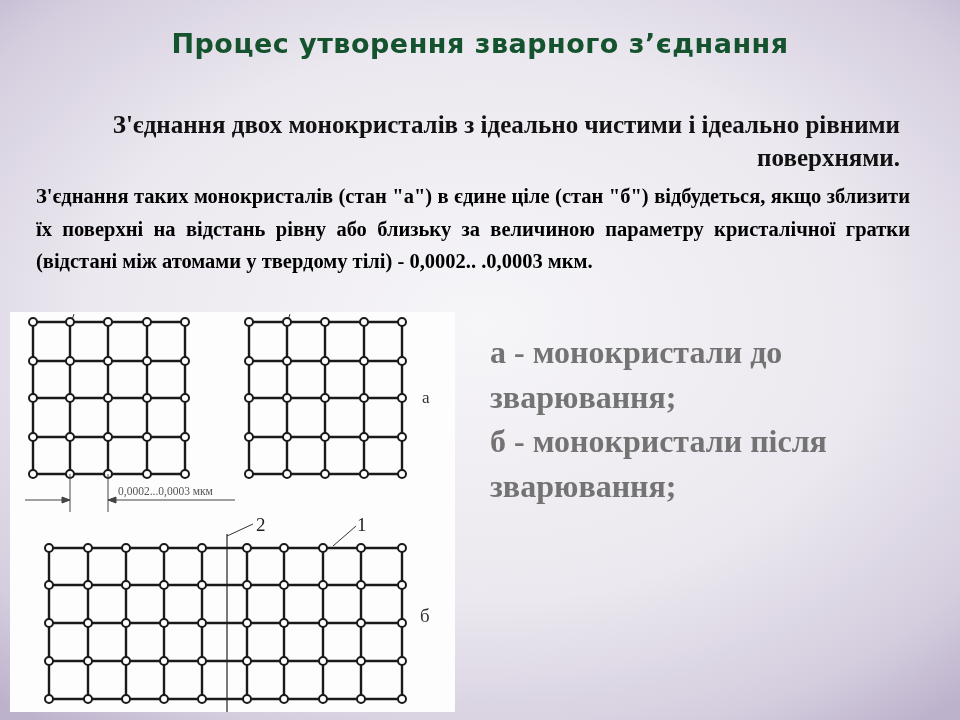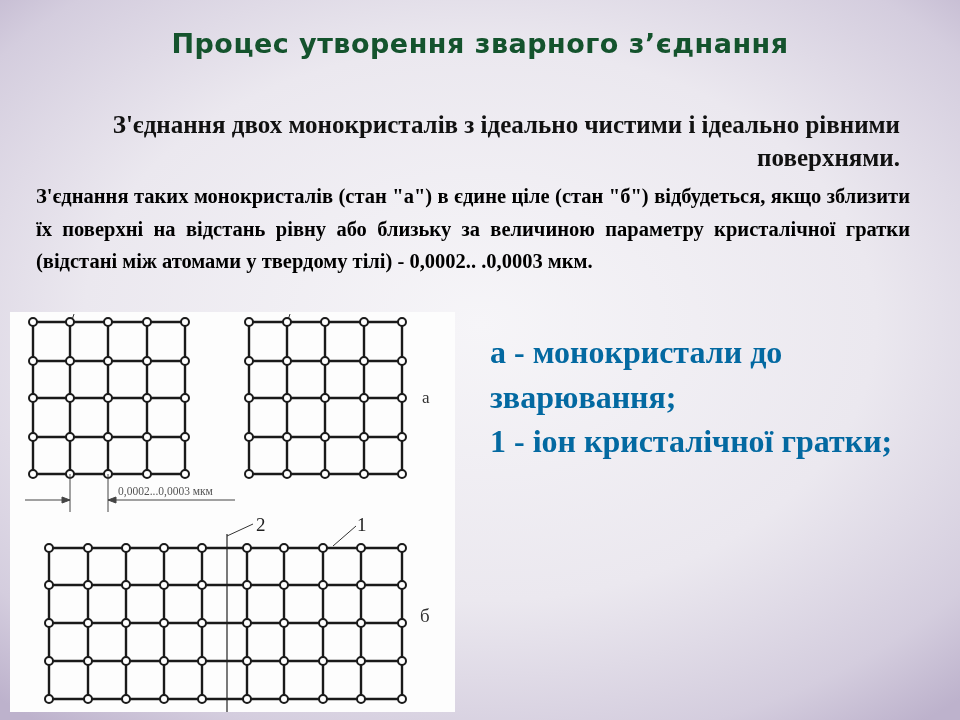--- a/index.html
+++ b/index.html
@@ -25,21 +25,21 @@
     text-align: justify; text-align-last: left; color: #000;
   }
   .figure {
     position: absolute; left: 10px; top: 312px; width: 445px; height: 400px;
     background: #fdfdfd;
   }
   .figure svg { position: absolute; left: 0; top: 0; }
   .legend {
     position: absolute; left: 490px; top: 330px; width: 440px;
     font-family: "Liberation Serif", serif; font-weight: bold; font-size: 32px; line-height: 44.5px;
-    color: #0369a1;
+    color: #737373;
   }
   .legend-item { display: block; }
 </style>
 </head>
 <body>
 
 <div class="slide-title">Процес утворення зварного з’єднання</div>
 
 <div class="subtitle">З'єднання двох монокристалів з ідеально чистими і ідеально рівними поверхнями.</div>
 
@@ -229,14 +229,14 @@
         <circle cx="351" cy="387" r="4"></circle>
         <circle cx="392" cy="387" r="4"></circle>
     </g>
 
     <text x="410" y="310" font-family="Liberation Serif, serif" font-size="19" fill="#333">б</text>
   </svg>
 </div>
 
 <div class="legend">
   <span class="legend-item">а - монокристали до зварювання;</span>
-  <span class="legend-item">1 - іон кристалічної гратки;</span>
+  <span class="legend-item">б - монокристали після зварювання;</span>
 </div>
 
 </body></html>

